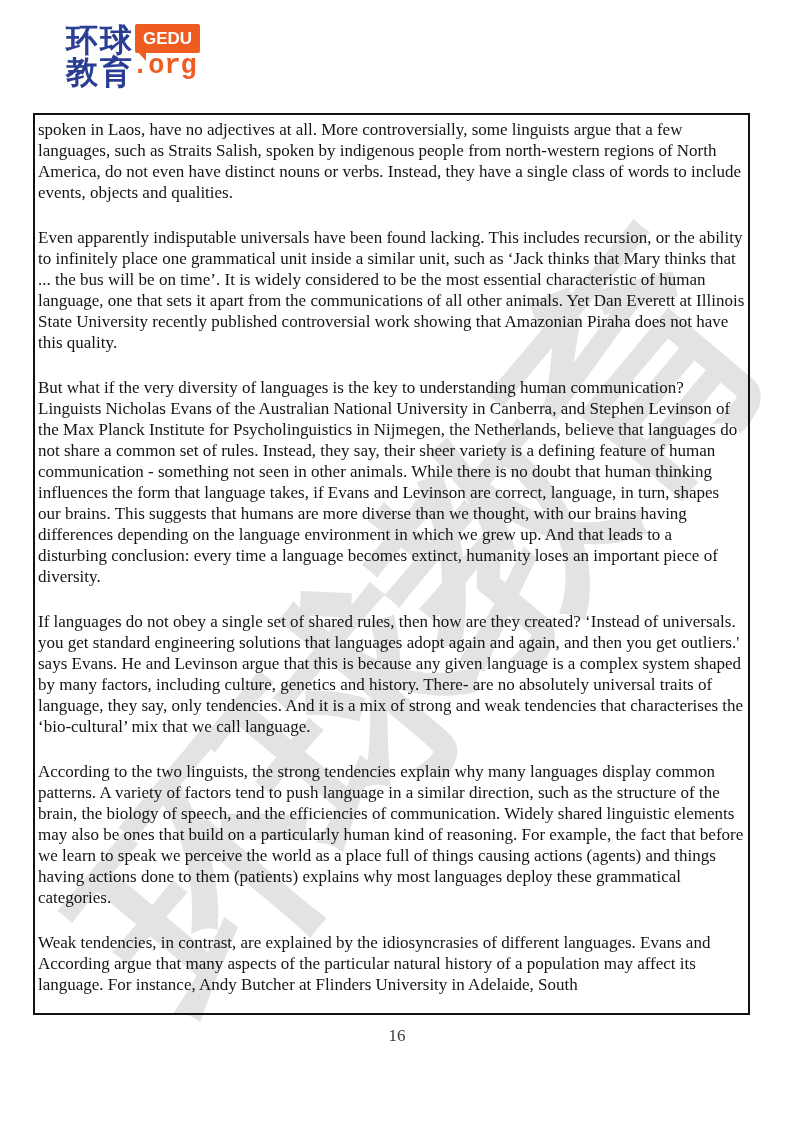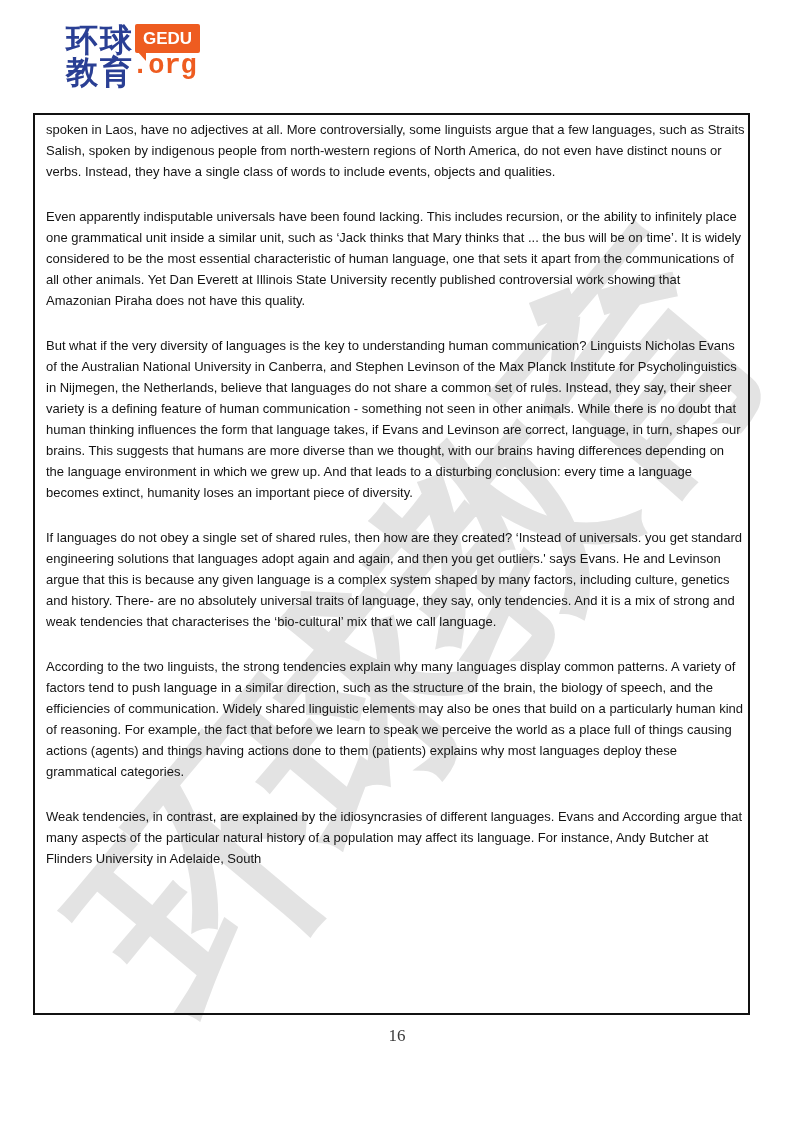--- a/index.html
+++ b/index.html
@@ -95,23 +95,23 @@
     width: 717px;
     height: 902px;
     box-sizing: border-box;
     border: 2px solid var(--border-black, #111111);
     padding: 4px 3px 0 3px;
     background: transparent;
     z-index: 1;
     overflow: hidden;
   }
   .textbox p {
-    margin: 0 0 24px 8px;
-    font-family: Liberation Sans, sans-serif;
-    font-size: 13px;
+    margin: 0 0 24px 0;
+    font-family: Liberation Serif, serif;
+    font-size: 17px;
     line-height: 21px;
     color: var(--text-black, #141414);
     text-align: left;
   }
 
   
   .pagenum {
     position: absolute;
     left: 0;
     top: 1026px;

